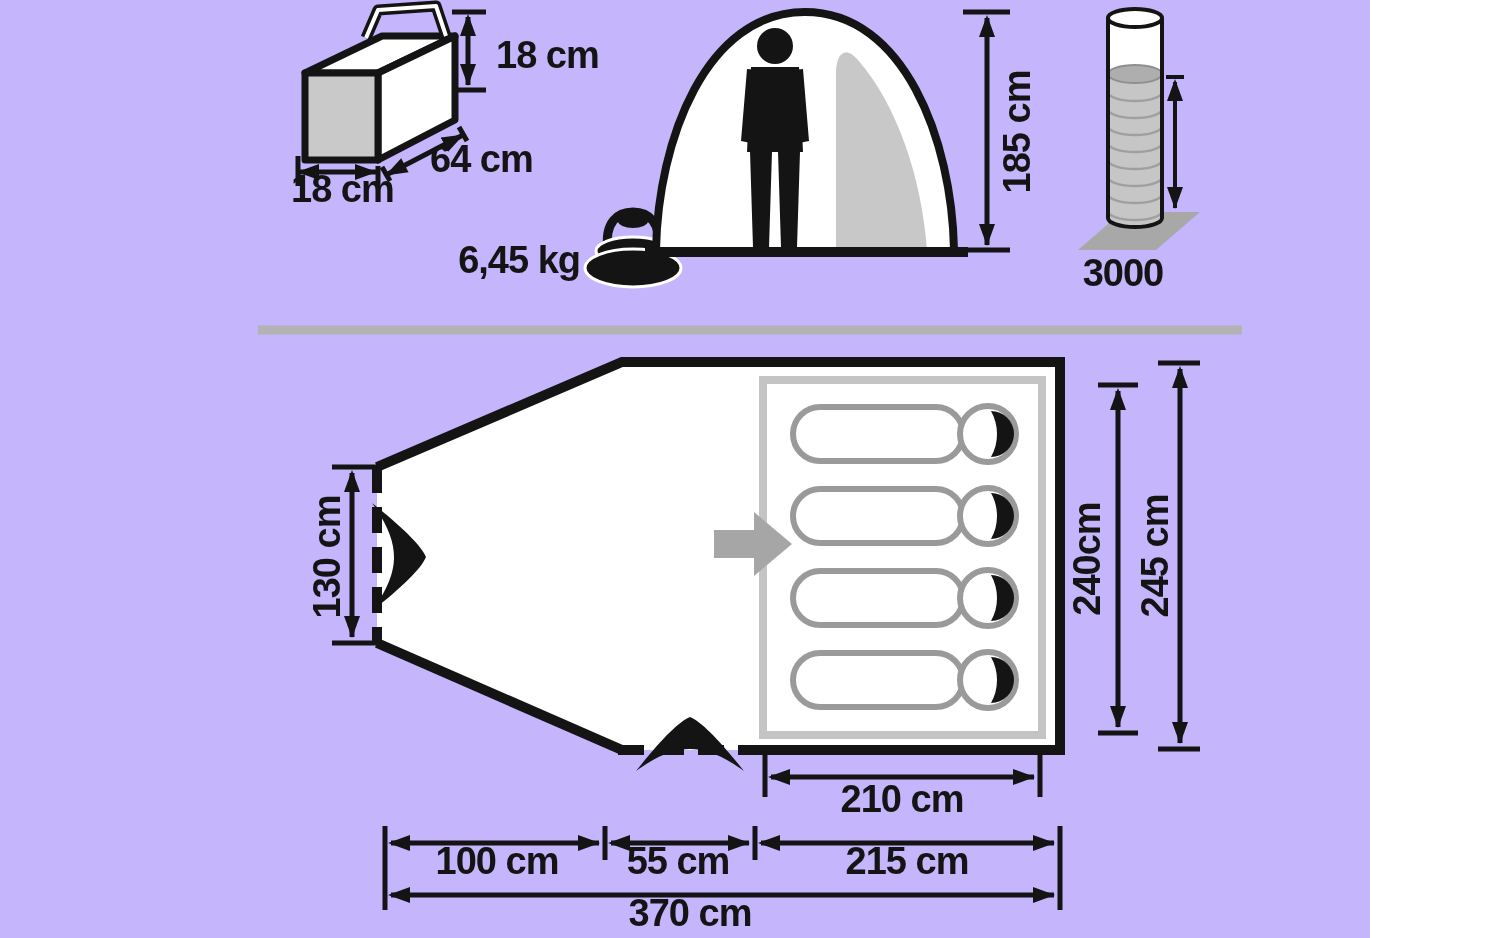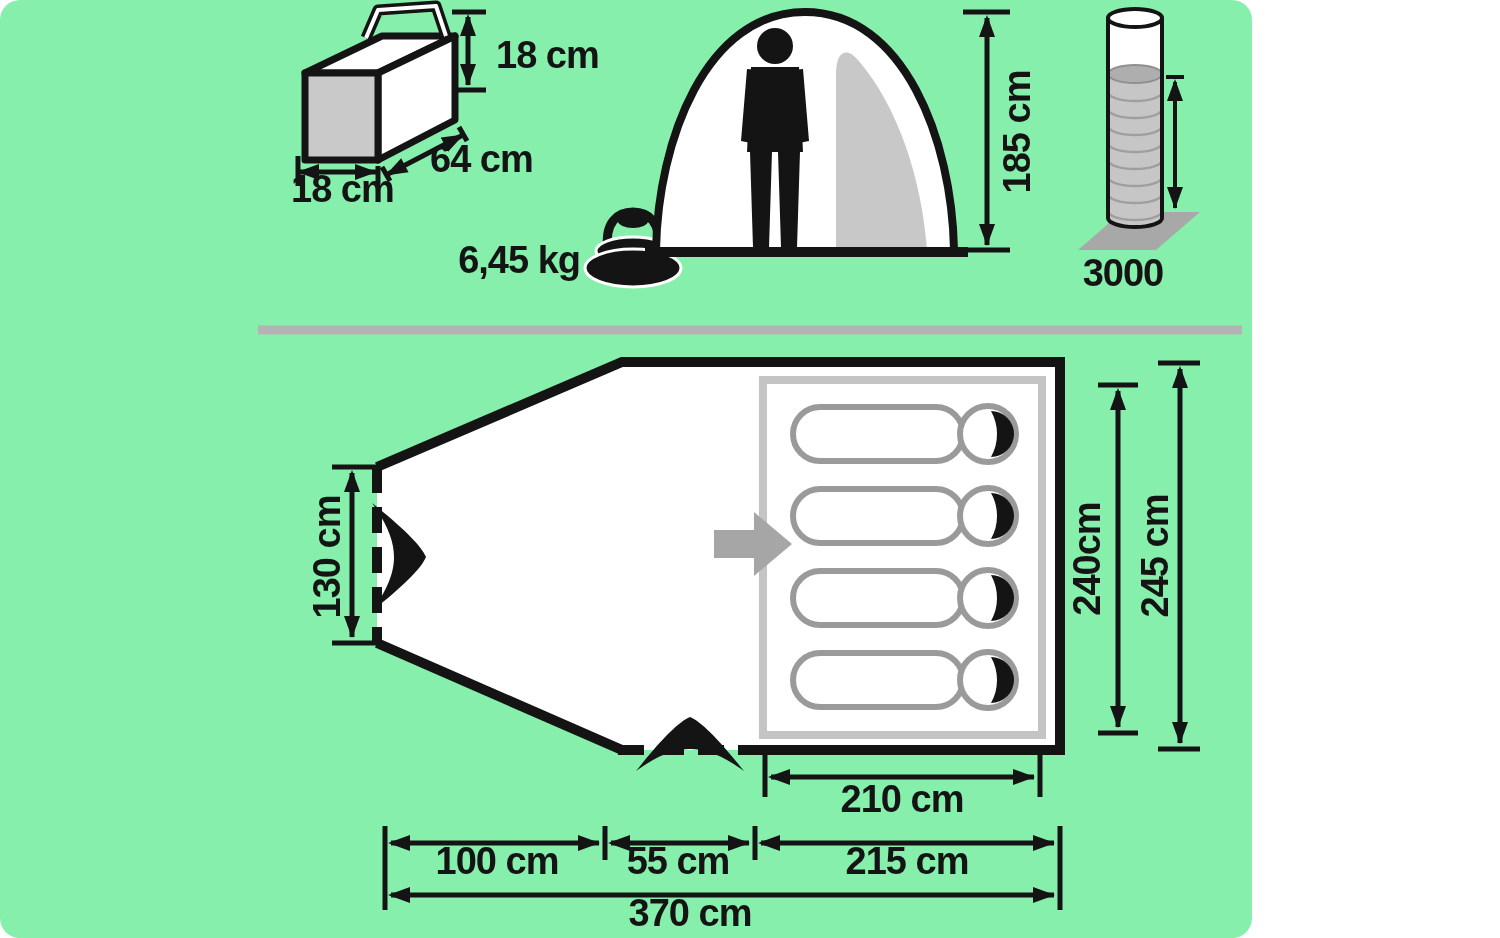--- a/index.html
+++ b/index.html
@@ -1,18 +1,18 @@
 <!DOCTYPE html>
 <html><head>
 <meta charset="utf-8">
 <style>
   * { margin:0; padding:0; box-sizing:border-box; }
   html,body { background:#ffffff; }
   body { width:1500px; height:938px; overflow:hidden; }
-  .canvas { position:relative; width:1252px; height:938px; background:#86efac;border-radius:20px; }
+  .canvas { position:relative; width:1370px; height:938px; background:#c4b5fd; }
   svg { display:block; }
   .dim {
     font-family:"Liberation Sans","DejaVu Sans",sans-serif;
     font-weight:700; font-size:38px; fill:#141414; letter-spacing:-1px;
   }
   .dl   { stroke:#141414; stroke-width:5; fill:none; }
   .dlthin { stroke:#141414; stroke-width:4; fill:none; }
   .tick { stroke:#141414; stroke-width:5; }
   .outline { stroke:#141414; fill:none; }
 </style>

